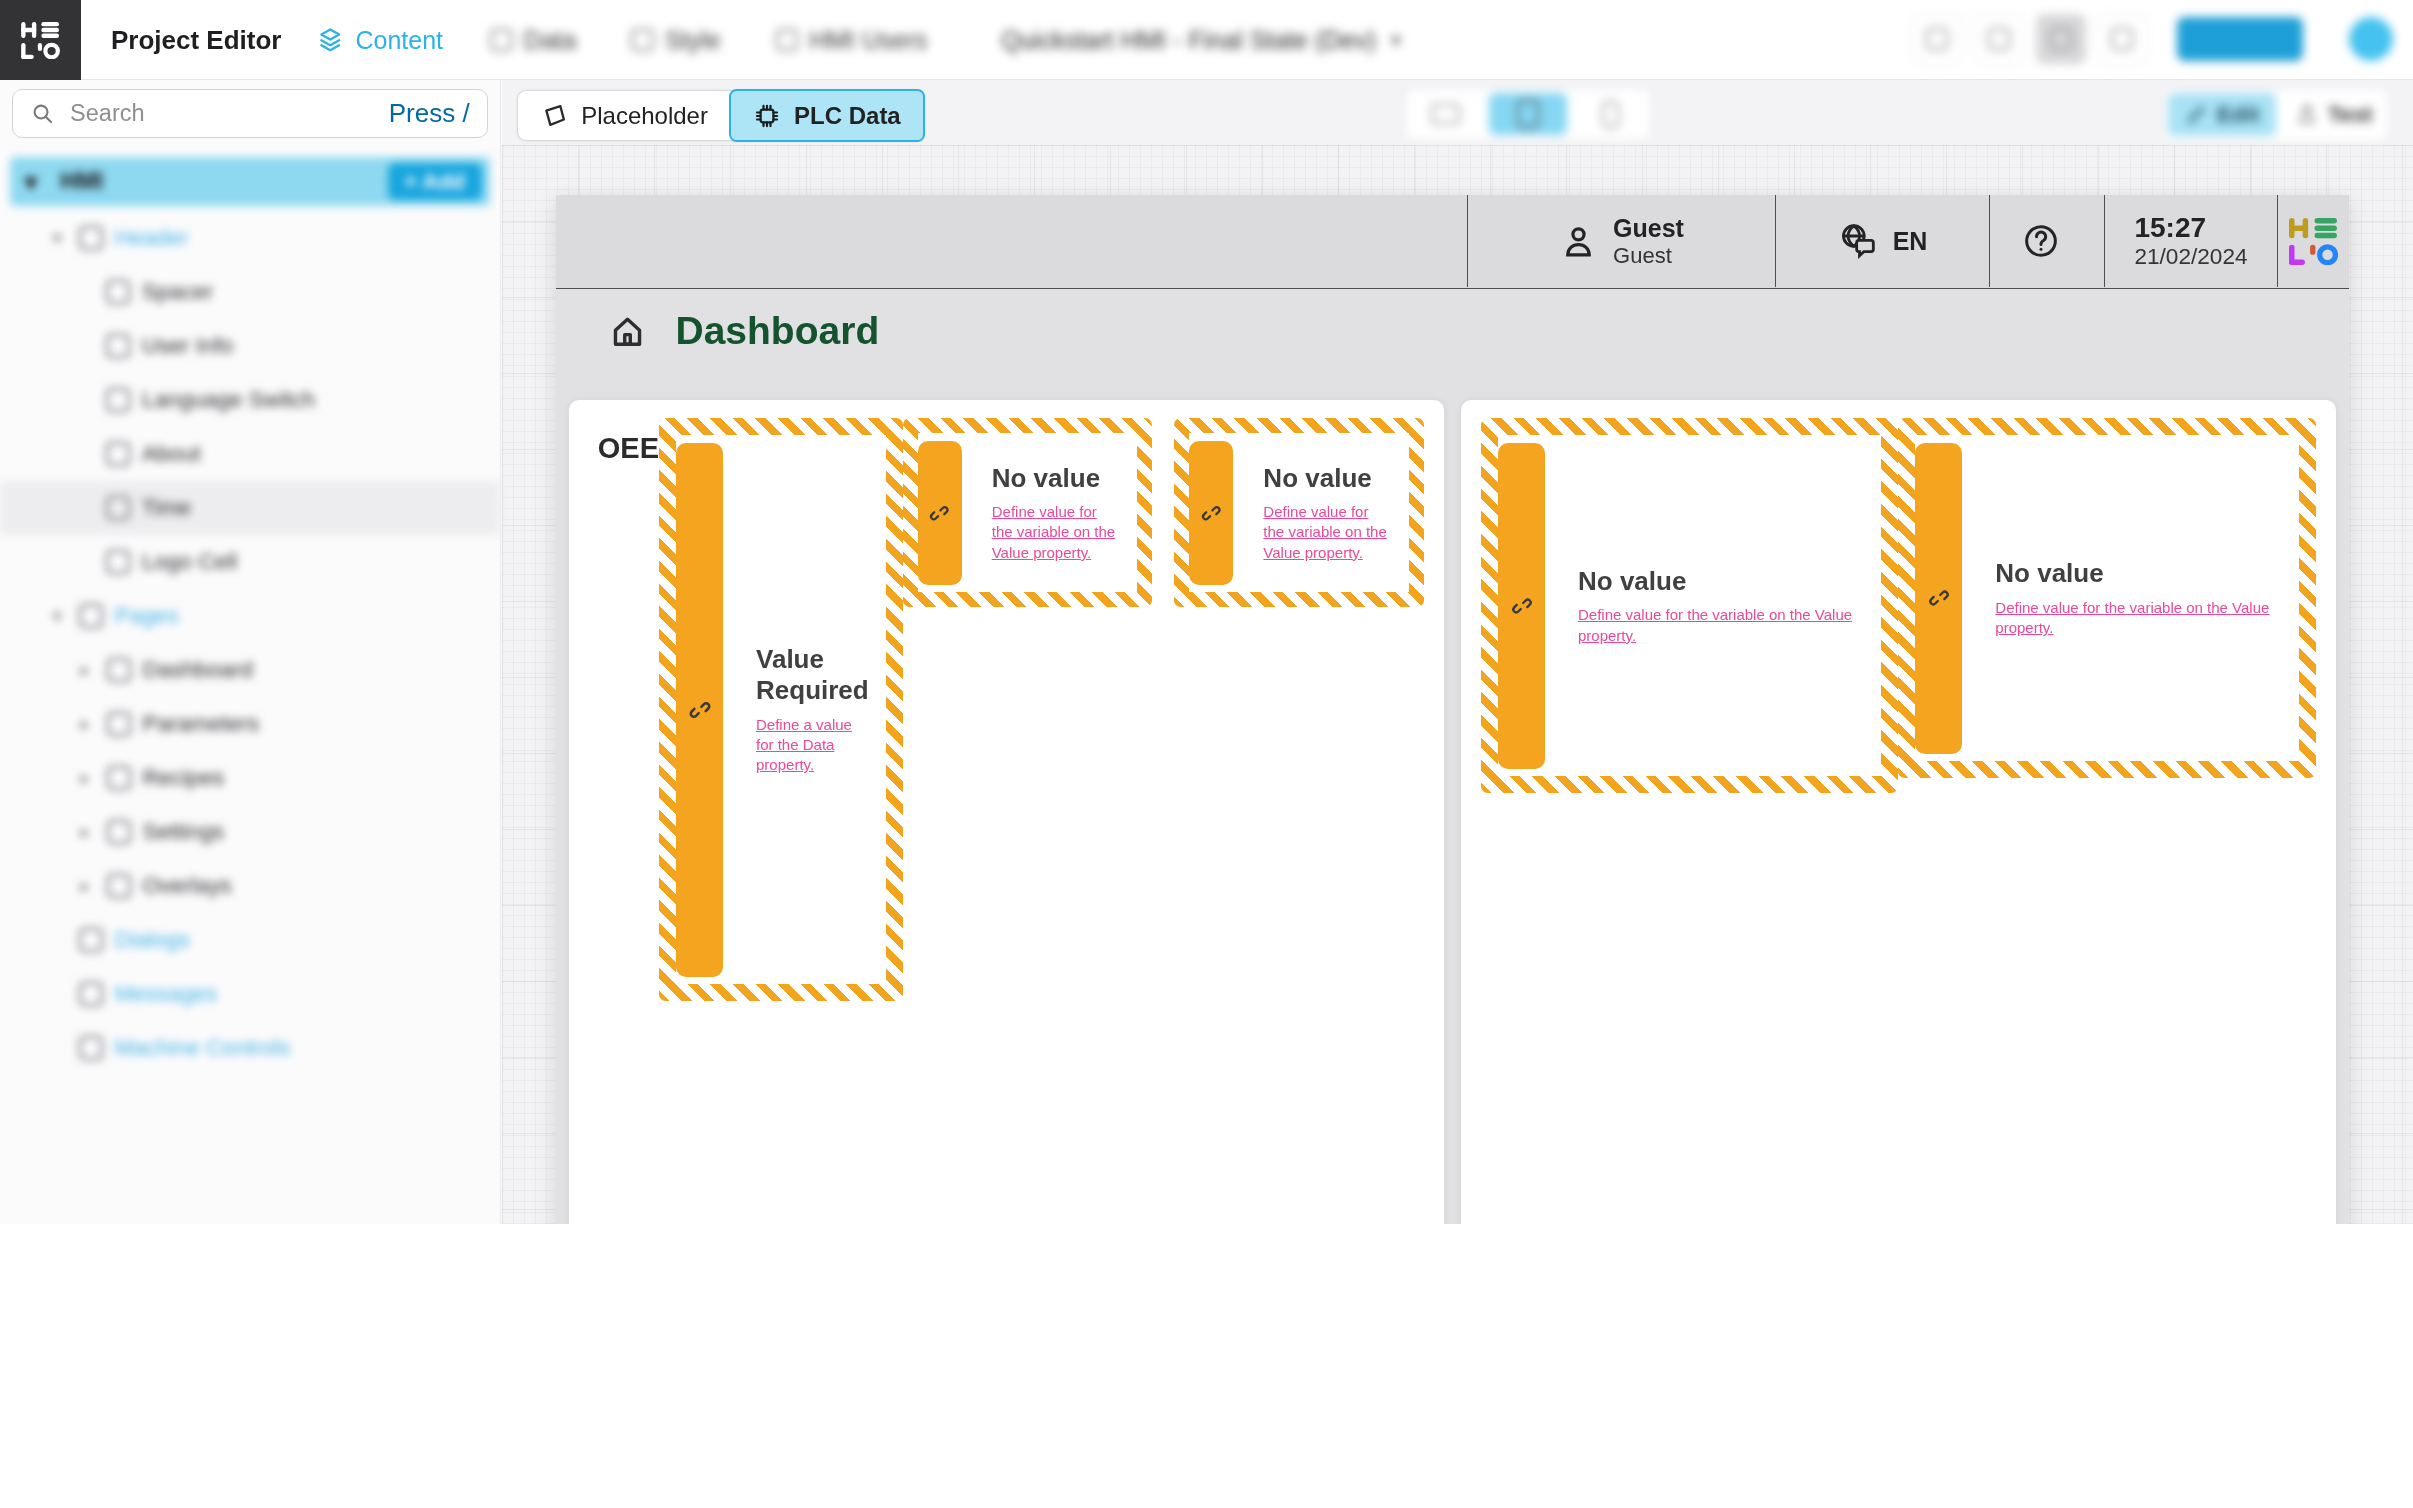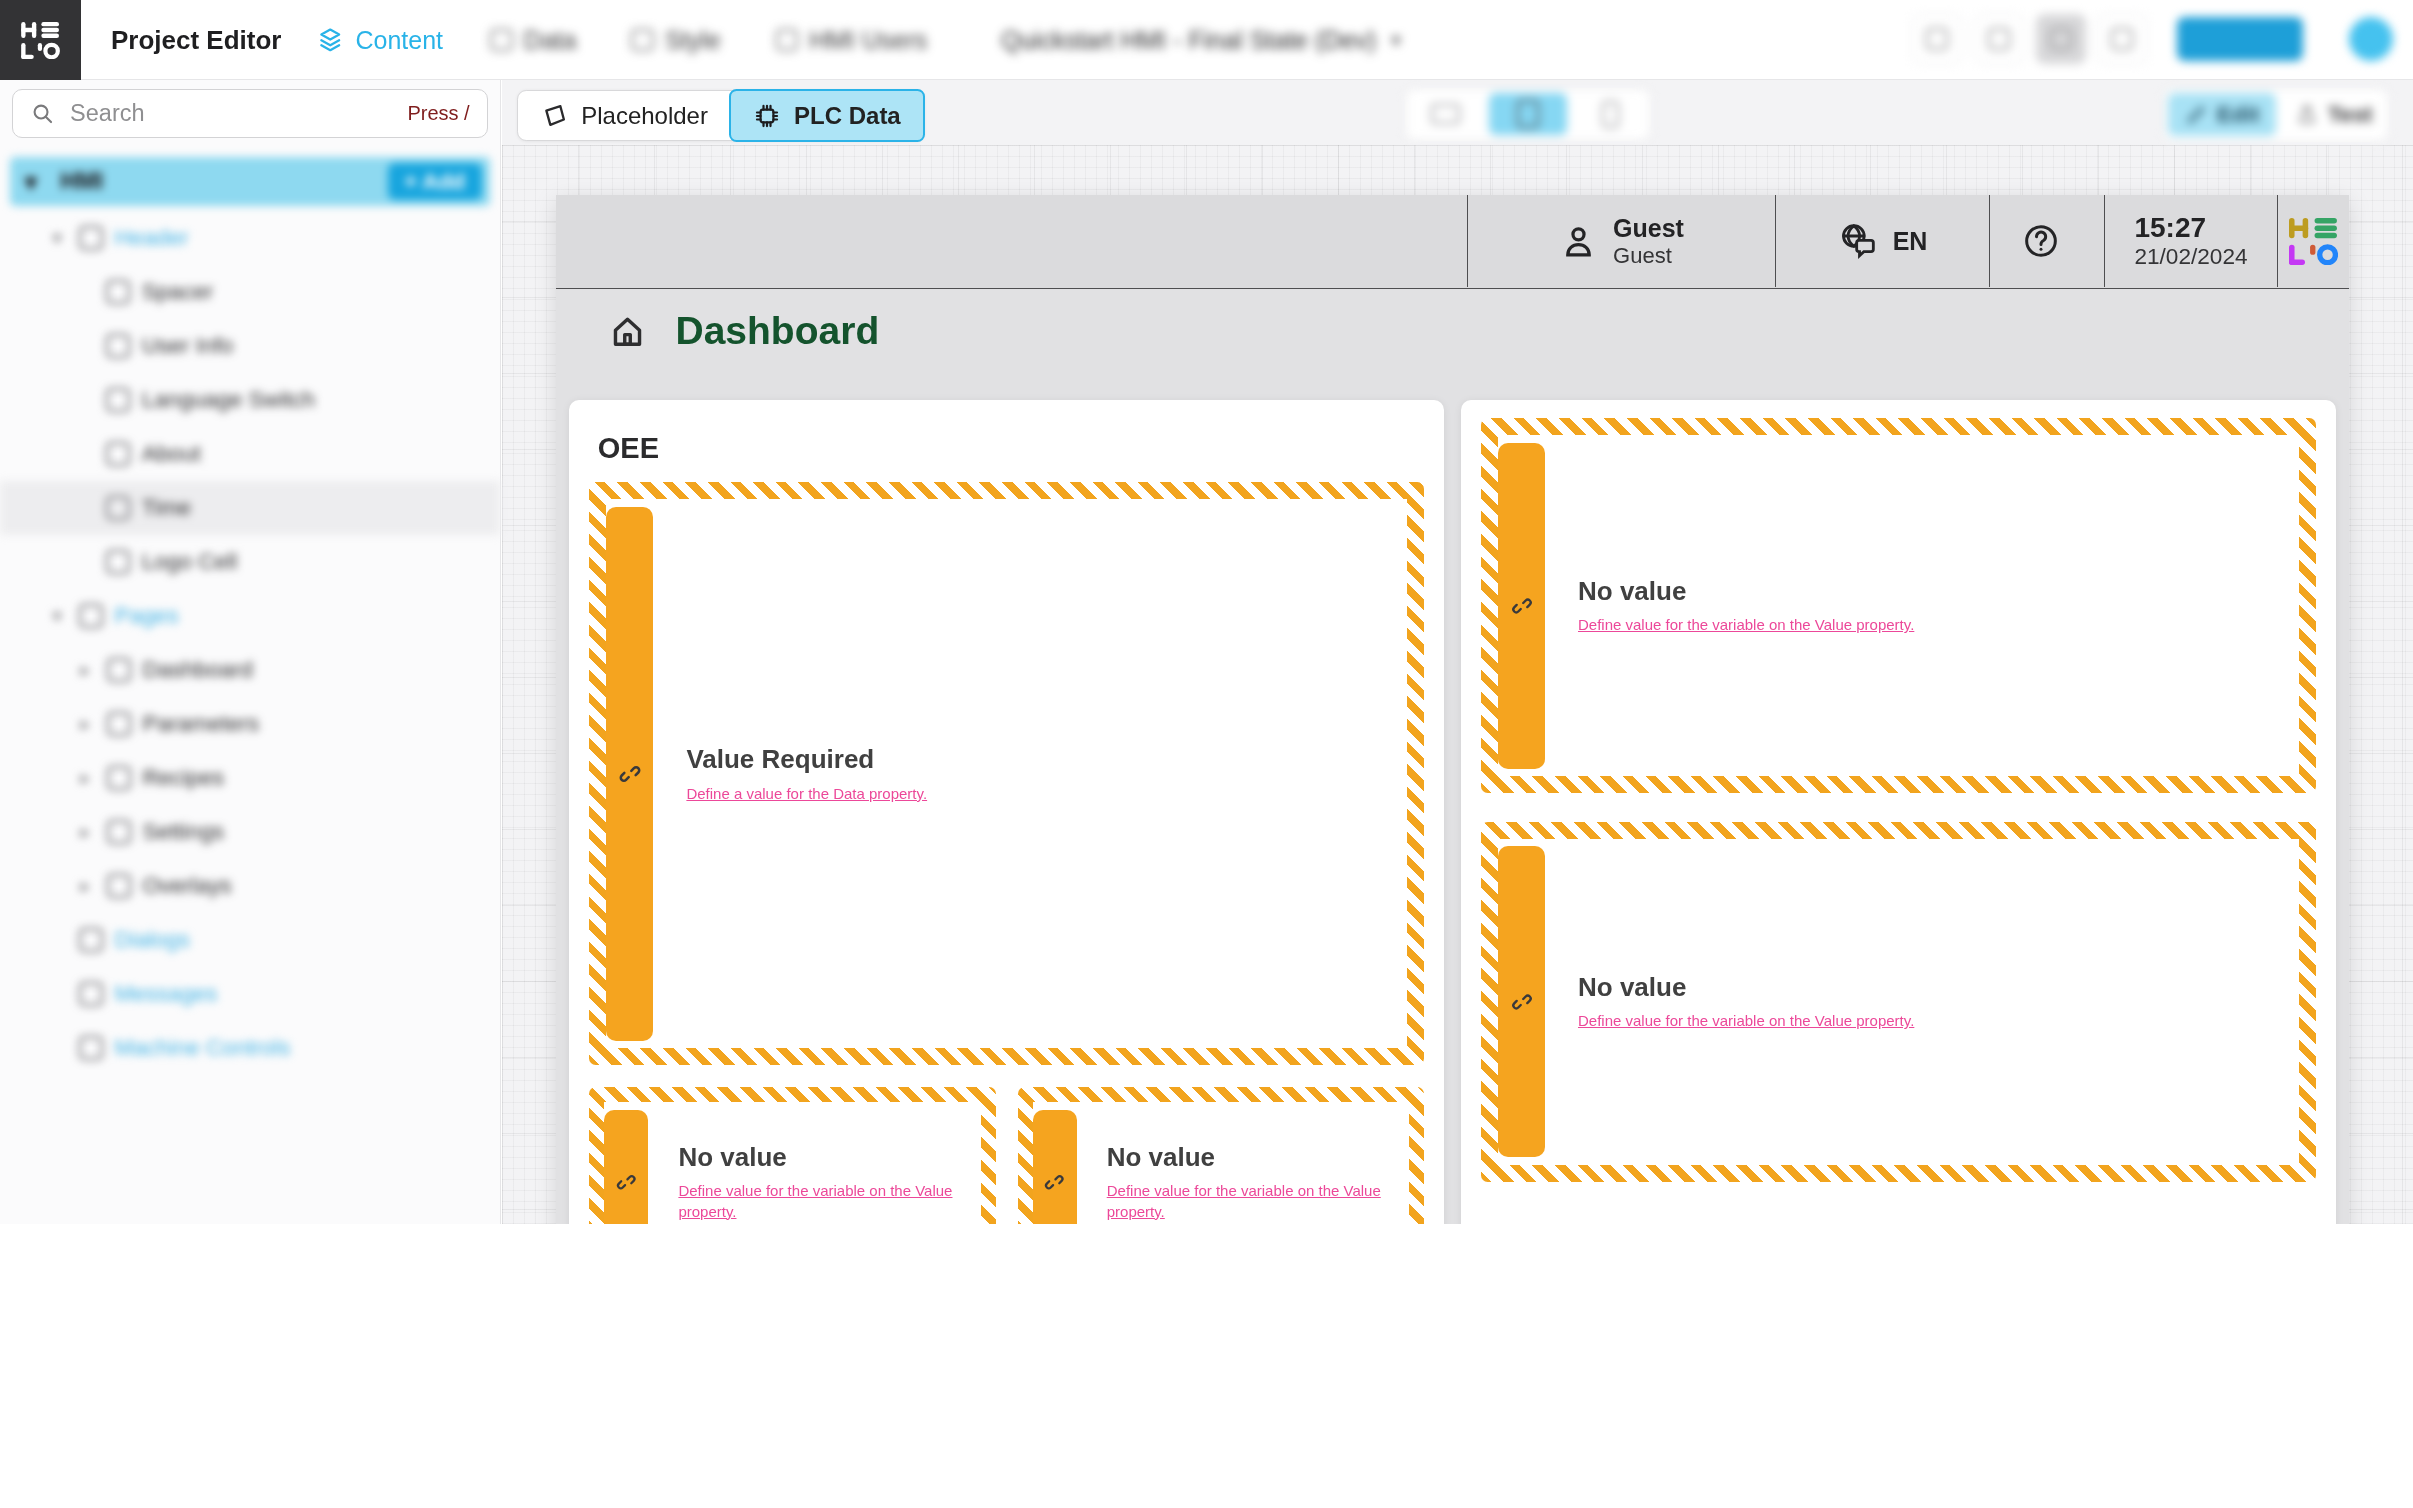--- a/index.html
+++ b/index.html
@@ -34,21 +34,21 @@
 
   
   .sidebar{position:absolute;left:0;top:80px;width:501px;height:1428px;background:#fbfbfc;
            border-right:0.8px solid #e5e5e7;z-index:30;}
   .search-box{position:absolute;left:11.7px;top:9.2px;width:476px;height:49px;background:#fff;
               border:1.7px solid #d3d3d5;border-radius:10px;display:flex;align-items:center;
               padding:0 17px;gap:13.4px;}
   .search-input{flex:1;border:none;outline:none;font-size:23.5px;font-family:"Liberation Sans",sans-serif;
                 color:#333;background:transparent;min-width:0;}
   .search-input::placeholder{color:#8f8f91;}
-  .press-hint{font-size:20px;color:#7f1d1d;white-space:nowrap;}
+  .press-hint{font-size:26px;color:#0369a1;white-space:nowrap;}
   .tree{position:absolute;left:0;top:77px;width:100%;}
   .row-selected{margin:0 10px 5px 10px;height:49px;border-radius:5px;background:#8ed9f0;
                 display:flex;align-items:center;padding:0 8.4px 0 15px;gap:11.7px;
                 font-size:23.5px;font-weight:600;color:#16161a;}
   .add-btn{margin-left:auto;width:94px;height:37px;border-radius:6.7px;background:#17a5de;color:#fff;
            display:flex;align-items:center;justify-content:center;font-size:22px;font-weight:700;}
   .trow{height:54px;display:flex;align-items:center;gap:11.7px;font-size:22.6px;color:#2e2e30;}
   .trow .ticon{width:24px;height:24px;border:2.5px solid #58585c;border-radius:5px;flex:0 0 auto;}
   .trow .tchev{font-size:18.4px;color:#828286;width:20px;text-align:center;flex:0 0 auto;}
   .lvl2{padding-left:47px;}
@@ -101,21 +101,21 @@
   .u-role{font-size:22px;color:#343436;}
   .lang-lbl{font-size:25px;font-weight:600;color:#232325;}
   .t-time{font-size:28px;font-weight:700;color:#232325;}
   .t-date{font-size:22.6px;color:#343436;}
 
   .dbody{position:absolute;left:0;top:94px;width:100%;height:1047px;background:#e1e1e3;}
   .page-head{position:absolute;left:52px;top:20px;display:flex;align-items:center;gap:28.5px;}
   .page-title{font-size:39px;font-weight:800;color:#14532d;}
   .cards{position:absolute;left:13.4px;right:13.4px;top:111px;height:899px;display:flex;gap:17px;}
   .card{flex:1;background:#fff;border-radius:10px;box-shadow:0 1.7px 8.4px rgba(0,0,0,.07);
-        padding:18.4px 20px;display:flex;flex-direction:column;}
+        padding:18.4px 20px;display:flex;}
   .card-title{height:54px;display:flex;align-items:center;gap:17px;font-size:29px;font-weight:800;
               color:#2b2b2d;margin:3.4px 0 6.7px 8.4px;}
   .hazard{position:relative;border-radius:6.7px;padding:17px;
           background:repeating-linear-gradient(45deg,#f2a41e 0 7.5px,#ffffff 7.5px 16px);}
   .hz-inner{position:relative;background:#fff;width:100%;height:100%;display:flex;align-items:center;}
   .pill{position:absolute;left:0;top:7.5px;bottom:7.5px;width:47px;background:#f5a41f;border-radius:10px;
         display:flex;align-items:center;justify-content:center;}
   .hz-text{margin-left:80px;display:flex;flex-direction:column;gap:8.4px;padding-right:17px;}
   .hz-title{font-size:26px;font-weight:700;color:#404040;}
   .hz-desc{font-size:15px;color:#ec4899;line-height:1.35;text-decoration:underline;}

